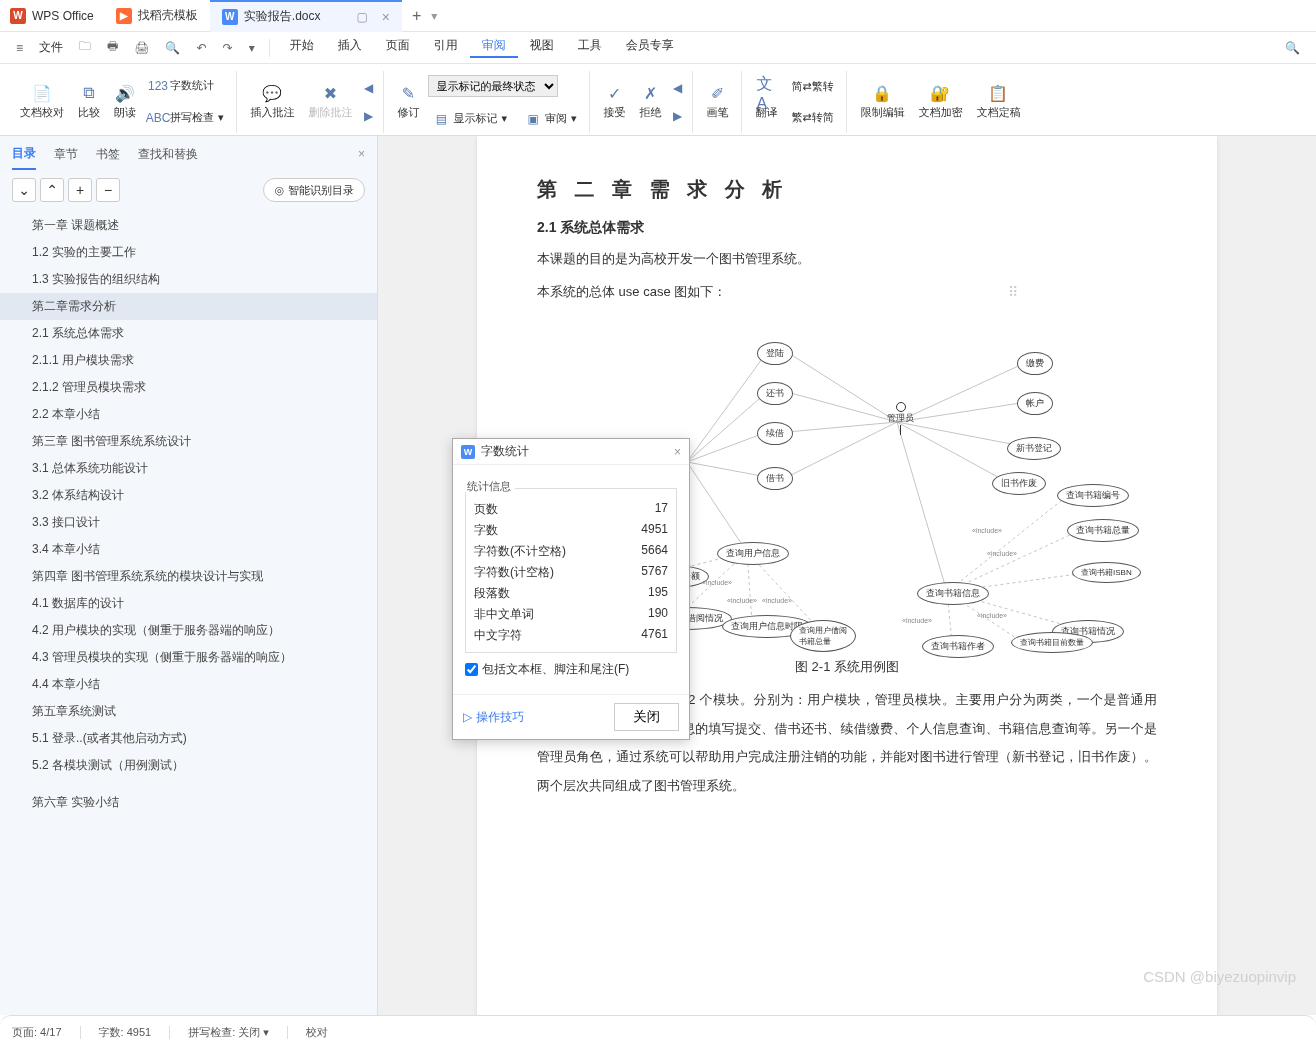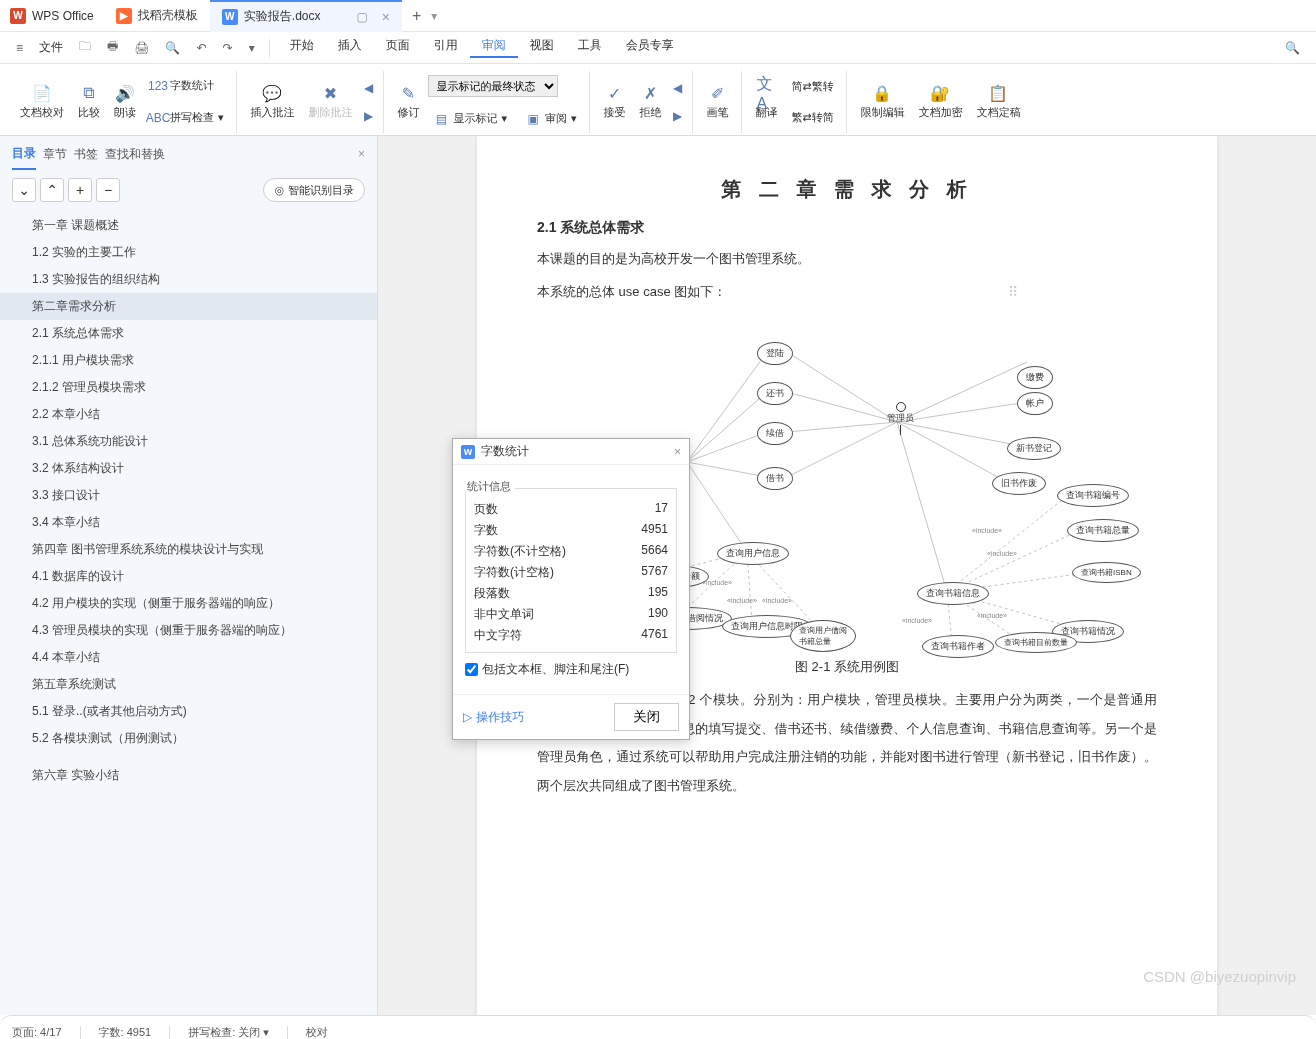--- a/index.html
+++ b/index.html
@@ -26,37 +26,37 @@
 .rgroup:last-child { border-right: none; }
 .rbtn { display: flex; flex-direction: column; align-items: center; justify-content: center; gap: 2px; padding: 4px 6px; font-size: 11px; cursor: pointer; }
 .rbtn-h { display: flex; align-items: center; gap: 4px; padding: 2px 6px; font-size: 11px; cursor: pointer; }
 .ricon { width: 20px; height: 20px; display: flex; align-items: center; justify-content: center; color: #5a7bb0; font-size: 16px; }
 .ricon-sm { width: 16px; height: 16px; display: flex; align-items: center; justify-content: center; color: #5a7bb0; font-size: 12px; }
 .rstack { display: flex; flex-direction: column; justify-content: center; gap: 12px; }
 .rselect { height: 22px; font-size: 11px; border: 1px solid #ccc; padding: 0 4px; width: 130px; }
 
 .main { display: flex; height: calc(100% - 32px - 32px - 72px - 24px); }
 .sidebar { width: 378px; background: #f4f7fb; border-right: 1px solid #ddd; display: flex; flex-direction: column; }
-.side-tabs { display: flex; align-items: center; height: 36px; padding: 0 12px; gap: 7px; }
+.side-tabs { display: flex; align-items: center; height: 36px; padding: 0 12px; gap: 18px; }
 .side-tab { cursor: pointer; padding: 6px 0; color: #555; }
 .side-tab.active { color: #3a7bee; font-weight: bold; border-bottom: 2px solid #3a7bee; }
 .side-close { margin-left: auto; cursor: pointer; color: #999; }
 .side-tools { display: flex; align-items: center; padding: 6px 12px; gap: 4px; }
 .tool-btn { width: 24px; height: 24px; border: 1px solid #ccc; border-radius: 3px; background: #fff; display: flex; align-items: center; justify-content: center; cursor: pointer; font-size: 14px; }
 .smart-btn { margin-left: auto; height: 24px; border: 1px solid #ccc; border-radius: 12px; background: #fff; padding: 0 10px; font-size: 11px; display: flex; align-items: center; gap: 4px; cursor: pointer; }
 .toc { flex: 1; overflow-y: auto; padding: 4px 0; }
 .toc-item { padding: 5px 12px; cursor: pointer; color: #444; font-size: 12px; display: flex; align-items: center; }
 .toc-item.l1 { padding-left: 32px; font-weight: 500; }
 .toc-item.l2 { padding-left: 32px; }
 .toc-item.l3 { padding-left: 32px; }
 .toc-item.selected { background: #e1e8f2; }
 
 .docarea { flex: 1; background: #f0f0f0; overflow: auto; position: relative; }
 .page { background: #fff; margin: 0 auto; width: 740px; min-height: 900px; padding: 30px 60px; box-shadow: 0 1px 4px rgba(0,0,0,0.1); }
-.chapter-title { font-size: 20px; font-weight: bold; text-align: center; margin: 10px 0 16px; letter-spacing: 6px; }
+.chapter-title { font-size: 20px; font-weight: bold; margin: 10px 0 16px; letter-spacing: 6px; }
 .section-title { font-size: 14px; font-weight: bold; margin: 16px 0 8px; }
 .body-text { font-size: 13px; line-height: 2.2; text-align: justify; margin: 4px 0; }
 .fig-caption { text-align: center; font-size: 13px; margin: 10px 0; }
 .diagram { margin: 16px auto; width: 560px; height: 320px; position: relative; }
 .usecase { position: absolute; border: 1px solid #555; border-radius: 50%; background: #fff; font-size: 9px; display: flex; align-items: center; justify-content: center; padding: 4px 8px; white-space: nowrap; }
 .actor { position: absolute; font-size: 9px; text-align: center; }
 .actor::before { content: ''; display: block; width: 8px; height: 8px; border: 1px solid #333; border-radius: 50%; margin: 0 auto; }
 .actor::after { content: ''; display: block; width: 1px; height: 10px; background: #333; margin: 0 auto; }
 
 .dialog { position: absolute; left: 452px; top: 438px; width: 238px; background: #fff; border: 1px solid #aaa; box-shadow: 0 3px 12px rgba(0,0,0,0.2); font-size: 12px; }
@@ -258,20 +258,21 @@
     </div>
     <div class="toc">
         <div class="toc-item l1">第一章 课题概述</div>
         <div class="toc-item l2">1.2 实验的主要工作</div>
         <div class="toc-item l2">1.3 实验报告的组织结构</div>
         <div class="toc-item l1 selected">第二章需求分析</div>
         <div class="toc-item l2">2.1 系统总体需求</div>
         <div class="toc-item l3">2.1.1 用户模块需求</div>
         <div class="toc-item l3">2.1.2 管理员模块需求</div>
         <div class="toc-item l2">2.2 本章小结</div>
+        <div class="toc-item l1">第三章 图书管理系统系统设计</div>
         <div class="toc-item l2">3.1 总体系统功能设计</div>
         <div class="toc-item l2">3.2 体系结构设计</div>
         <div class="toc-item l2">3.3 接口设计</div>
         <div class="toc-item l2">3.4 本章小结</div>
         <div class="toc-item l1">第四章 图书管理系统系统的模块设计与实现</div>
         <div class="toc-item l2">4.1 数据库的设计</div>
         <div class="toc-item l2">4.2 用户模块的实现（侧重于服务器端的响应）</div>
         <div class="toc-item l2">4.3 管理员模块的实现（侧重于服务器端的响应）</div>
         <div class="toc-item l2">4.4 本章小结</div>
         <div class="toc-item l1">第五章系统测试</div>
@@ -321,36 +322,36 @@
         <div class="actor" style="left:105px;top:120px;">
             <div>用户</div>
           </div>
         <div class="actor" style="left:320px;top:80px;">
             <div>管理员</div>
           </div>
         <span class="usecase" style="left:190px;top:20px;">登陆</span>
         <span class="usecase" style="left:190px;top:60px;">还书</span>
         <span class="usecase" style="left:190px;top:100px;">续借</span>
         <span class="usecase" style="left:190px;top:145px;">借书</span>
-        <span class="usecase" style="left:450px;top:44px;">缴费</span>
+        <span class="usecase" style="left:450px;top:30px;">缴费</span>
         <span class="usecase" style="left:450px;top:70px;">帐户</span>
         <span class="usecase" style="left:440px;top:115px;">新书登记</span>
         <span class="usecase" style="left:425px;top:150px;">旧书作废</span>
         <span class="usecase" style="left:150px;top:220px;">查询用户信息</span>
         <span class="usecase" style="left:350px;top:260px;">查询书籍信息</span>
         <span class="usecase" style="left:70px;top:243px;">查询用户余额</span>
         <span class="usecase" style="left:75px;top:285px;">查询用户借阅情况</span>
         <span class="usecase" style="left:155px;top:293px;">查询用户信息时限</span>
         <span class="usecase" style="left:223px;top:298px;font-size:8px;">查询用户借阅<br>书籍总量</span>
         <span class="usecase" style="left:490px;top:162px;">查询书籍编号</span>
         <span class="usecase" style="left:500px;top:197px;">查询书籍总量</span>
         <span class="usecase" style="left:505px;top:240px;font-size:8px;">查询书籍ISBN</span>
         <span class="usecase" style="left:485px;top:298px;">查询书籍情况</span>
         <span class="usecase" style="left:355px;top:313px;">查询书籍作者</span>
-        <span class="usecase" style="left:428px;top:310px;font-size:8px;">查询书籍目前数量</span>
+        <span class="usecase" style="left:444px;top:310px;font-size:8px;">查询书籍目前数量</span>
         <span style="position:absolute;font-size:7px;color:#888;left:135px;top:257px;">«include»</span>
         <span style="position:absolute;font-size:7px;color:#888;left:160px;top:275px;">«include»</span>
         <span style="position:absolute;font-size:7px;color:#888;left:195px;top:275px;">«include»</span>
         <span style="position:absolute;font-size:7px;color:#888;left:405px;top:205px;">«include»</span>
         <span style="position:absolute;font-size:7px;color:#888;left:420px;top:228px;">«include»</span>
         <span style="position:absolute;font-size:7px;color:#888;left:410px;top:290px;">«include»</span>
         <span style="position:absolute;font-size:7px;color:#888;left:335px;top:295px;">«include»</span>
       </div>
 
       <div class="fig-caption">图 2-1 系统用例图</div>

